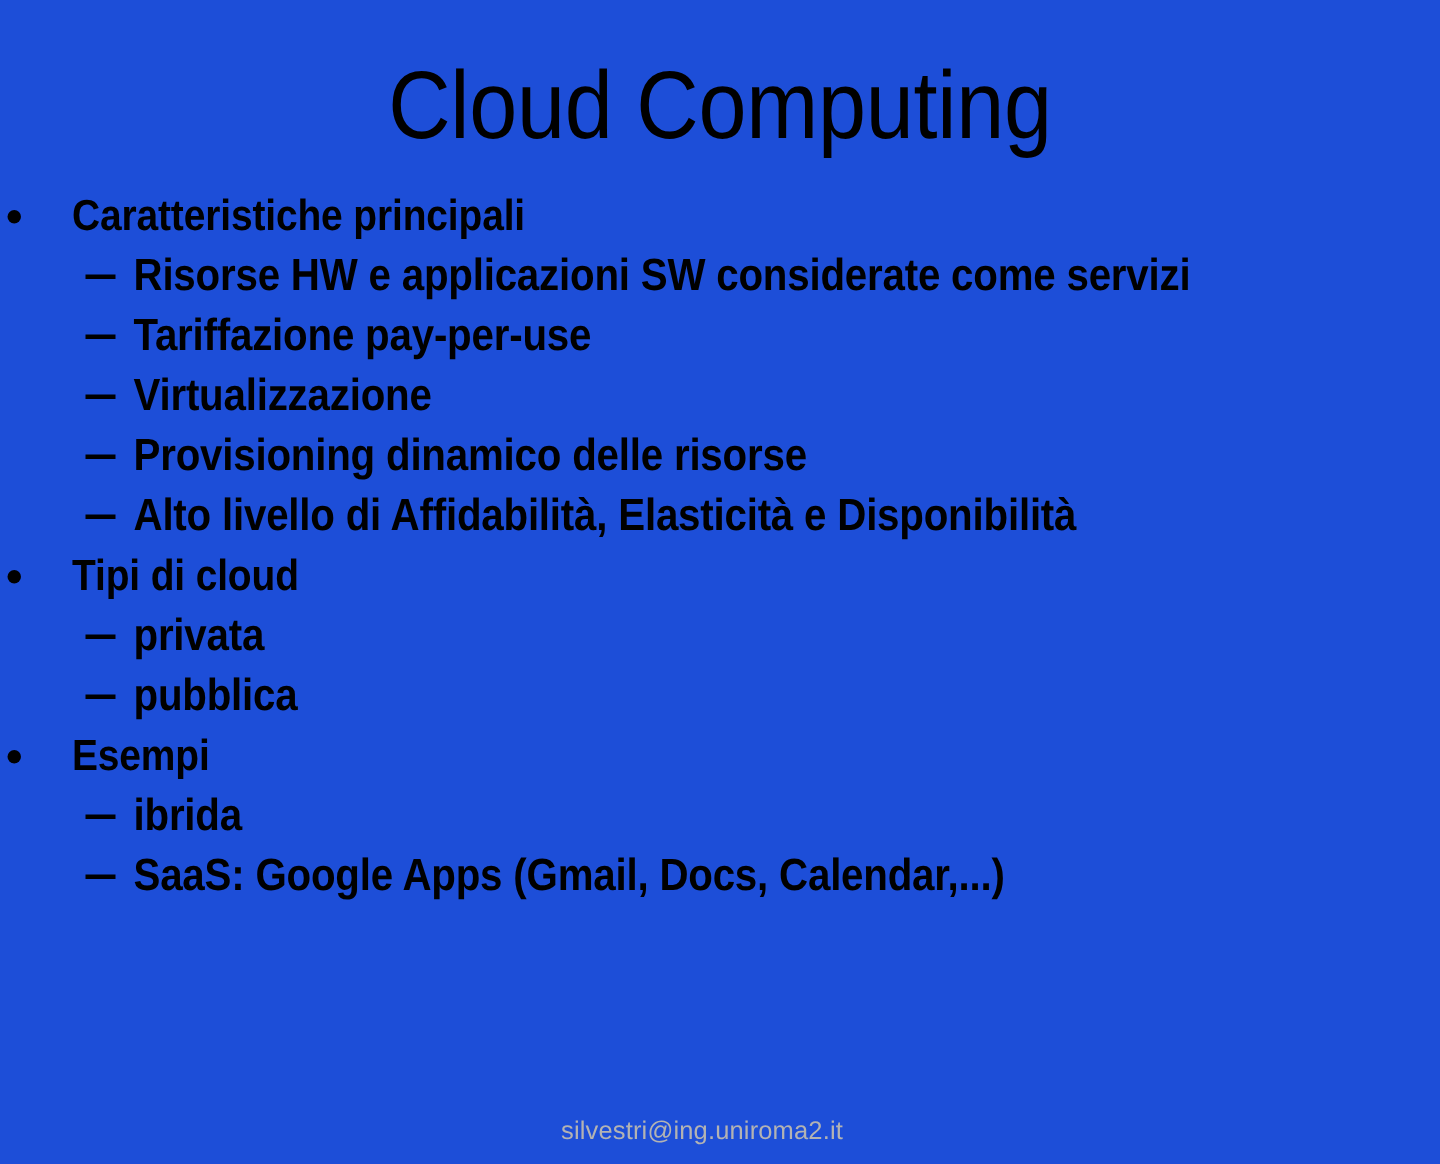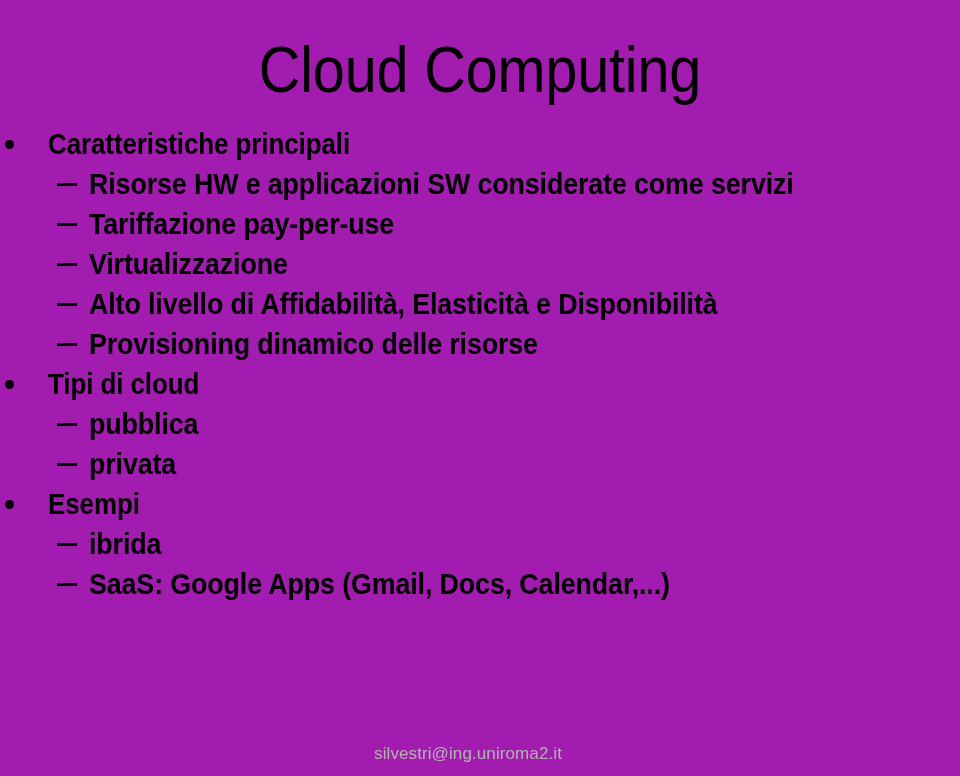--- a/index.html
+++ b/index.html
@@ -10,21 +10,21 @@
   }
   body {
     font-family: "Liberation Sans", "DejaVu Sans", sans-serif;
     -webkit-font-smoothing: antialiased;
   }
 
   .slide {
     position: relative;
     width: 960px;
     height: 776px;
-    background: #a21caf;
+    background: #1d4ed8;
     overflow: hidden;
     box-sizing: border-box;
   }
 
   
   .slide-title {
     position: absolute;
     left: 0;
     top: -6px;
     width: 960px;
@@ -115,25 +115,25 @@
 
 <div class="slide">
 
   <h1 class="slide-title">Cloud Computing</h1>
 
   <div class="body">
       <div class="line lvl1"><span class="marker"></span><span class="txt">Caratteristiche principali</span></div>
       <div class="line lvl2"><span class="marker"></span><span class="txt">Risorse HW e applicazioni SW considerate come servizi</span></div>
       <div class="line lvl2"><span class="marker"></span><span class="txt">Tariffazione pay-per-use</span></div>
       <div class="line lvl2"><span class="marker"></span><span class="txt">Virtualizzazione</span></div>
+      <div class="line lvl2"><span class="marker"></span><span class="txt">Provisioning dinamico delle risorse</span></div>
       <div class="line lvl2"><span class="marker"></span><span class="txt">Alto livello di Affidabilità, Elasticità e Disponibilità</span></div>
-      <div class="line lvl2"><span class="marker"></span><span class="txt">Provisioning dinamico delle risorse</span></div>
       <div class="line lvl1"><span class="marker"></span><span class="txt">Tipi di cloud</span></div>
+      <div class="line lvl2"><span class="marker"></span><span class="txt">privata</span></div>
       <div class="line lvl2"><span class="marker"></span><span class="txt">pubblica</span></div>
-      <div class="line lvl2"><span class="marker"></span><span class="txt">privata</span></div>
       <div class="line lvl1"><span class="marker"></span><span class="txt">Esempi</span></div>
       <div class="line lvl2"><span class="marker"></span><span class="txt">ibrida</span></div>
       <div class="line lvl2"><span class="marker"></span><span class="txt">SaaS: Google Apps (Gmail, Docs, Calendar,...)</span></div>
     </div>
 
   <div class="footer">silvestri@ing.uniroma2.it</div>
 
 </div>
 
 </body></html>

